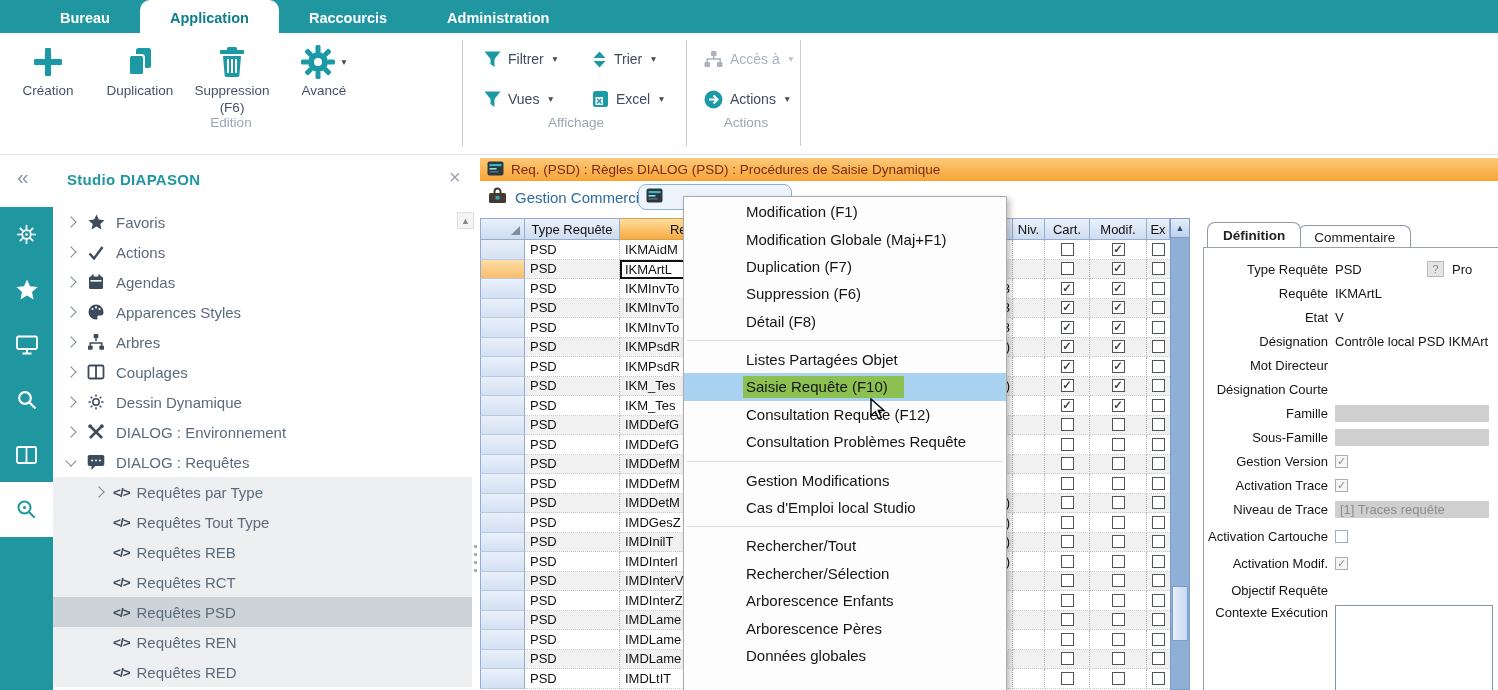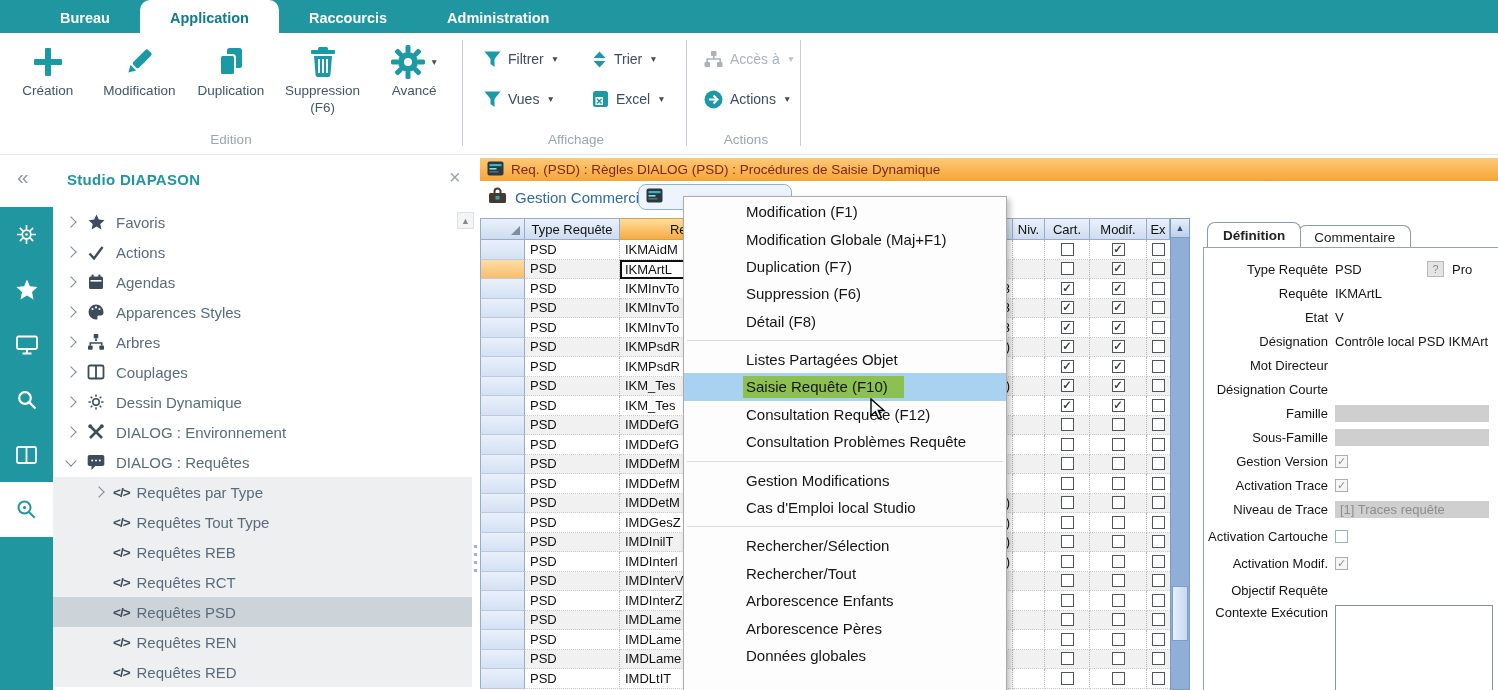--- a/index.html
+++ b/index.html
@@ -10,21 +10,21 @@
   
   .ribbon-tabs{position:absolute;left:0;top:0;right:0;height:35px;background:#1f96a0;
                display:flex;align-items:stretch;padding-left:30px}
   .rtab{color:#fff;font-weight:bold;font-size:14.5px;display:flex;align-items:center;padding:0 30px;cursor:default}
   .rtab.active{background:#fff;color:#0f7d8c;border-radius:10px 10px 0 0}
   .ribbon-body{position:absolute;top:33px;left:0;right:0;height:122px;background:#fff;border-bottom:1px solid #e6e9ee}
   .grp{position:absolute;top:0;height:100%}
   .grp-ed{left:2px;width:458px}
   .grp-aff{left:470px;width:212px}
   .grp-act{left:694px;width:104px}
-  .grp-label{position:absolute;bottom:7px;left:0;width:100%;text-align:center;font-size:13.5px;color:#9aa6b6}
+  .grp-label{position:absolute;bottom:24px;left:0;width:100%;text-align:center;font-size:13.5px;color:#9aa6b6}
   .vsep{position:absolute;top:7px;height:106px;width:1px;background:#c9ced6}
   .ed-row{display:flex}
   .bigbtn{width:92px;text-align:center;padding-top:8px;color:#44546b;font-size:13.5px;line-height:1.25;cursor:default}
   .bigbtn .ico{height:42px;display:flex;align-items:center;justify-content:center;gap:4px}
   .caret{font-size:8.5px;color:#4a4a4a}
   .grid2{display:grid;grid-template-columns:108px 102px;row-gap:14px;padding:13px 0 0 14px}
   .grid1{display:flex;flex-direction:column;gap:14px;padding:13px 0 0 10px}
   .smallbtn{display:flex;align-items:center;gap:7px;font-size:14px;color:#3f4c60;height:26px;cursor:default}
   .smallbtn.disabled{color:#a9b2bd}
   .smallbtn.disabled .caret{color:#b9c2cc}
@@ -147,33 +147,20 @@
                   <rect x="14" y="3" width="6" height="28" rx="1"></rect>
                   <rect x="3" y="14" width="28" height="6" rx="1"></rect>
                 </svg>
               </span>
             </div>
             <div class="lbl">Création</div>
           </div>
           <div class="bigbtn">
             <div class="ico">
               <span style="display: inline-flex;">
-                <svg width="34" height="34" viewBox="0 0 34 34" fill="#1b9aa6">
-                  <g transform="rotate(45 17 17)">
-                    <rect x="13" y="2" width="8" height="21" rx="2"></rect>
-                    <polygon points="13,25 21,25 17,32"></polygon>
-                  </g>
-                </svg>
-              </span>
-            </div>
-            <div class="lbl">Modification</div>
-          </div>
-          <div class="bigbtn">
-            <div class="ico">
-              <span style="display: inline-flex;">
                 <svg width="34" height="34" viewBox="0 0 34 34">
                   <rect x="13" y="3" width="15" height="20" rx="2.5" fill="#1b9aa6"></rect>
                   <rect x="6" y="10" width="15" height="20" rx="2.5" fill="#1b9aa6" stroke="#fff" stroke-width="2"></rect>
                 </svg>
               </span>
             </div>
             <div class="lbl">Duplication</div>
           </div>
           <div class="bigbtn">
             <div class="ico">
@@ -1008,24 +995,24 @@
         </div>
         <div class="msep"></div>
         <div class="mi">
           <span class="mtxt">Gestion Modifications</span>
         </div>
         <div class="mi">
           <span class="mtxt">Cas d'Emploi local Studio</span>
         </div>
         <div class="msep"></div>
         <div class="mi">
+          <span class="mtxt">Rechercher/Tout</span>
+        </div>
+        <div class="mi">
           <span class="mtxt">Rechercher/Sélection</span>
-        </div>
-        <div class="mi">
-          <span class="mtxt">Rechercher/Tout</span>
         </div>
         <div class="mi">
           <span class="mtxt">Arborescence Enfants</span>
         </div>
         <div class="mi">
           <span class="mtxt">Arborescence Pères</span>
         </div>
         <div class="mi">
           <span class="mtxt">Données globales</span>
         </div>

